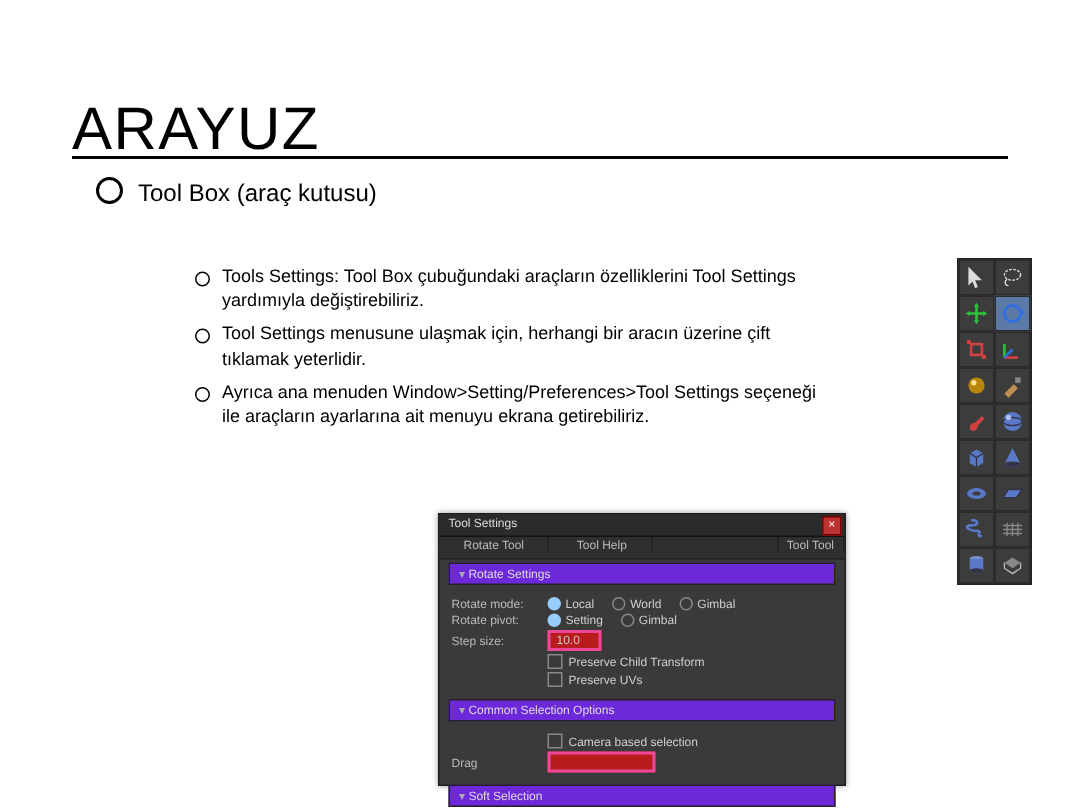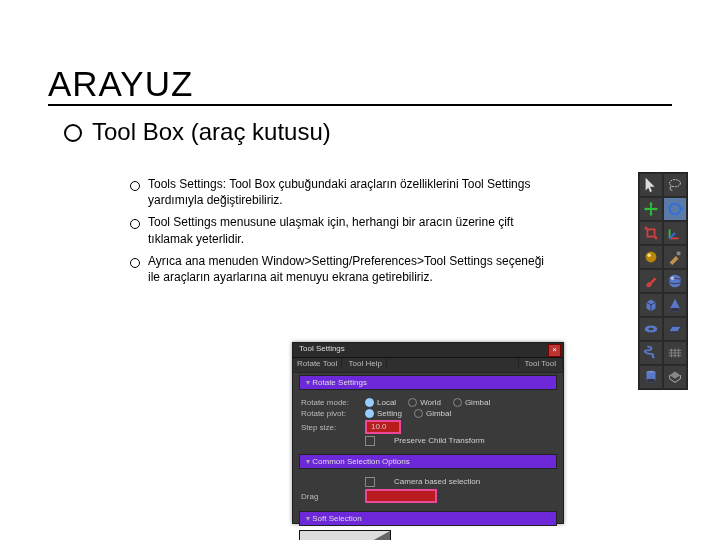--- a/index.html
+++ b/index.html
@@ -1,41 +1,41 @@
 <!DOCTYPE html>
 <html><head>
 <meta charset="utf-8">
 <style>
   html,body{margin:0;padding:0;width:720px;height:540px;background:#fff;font-family:Arial,Helvetica,sans-serif;color:#000}
   .slide{position:relative;width:720px;height:540px;overflow:hidden}
-  .title{position:absolute;left:48px;top:64px;font-size:35px;letter-spacing:1px;font-weight:400}
+  .title{position:absolute;left:48px;top:64px;font-size:40px;letter-spacing:1px;font-weight:400}
   .title-rule{position:absolute;left:48px;top:104px;width:624px;height:2px;background:#000}
-  .sub{position:absolute;left:64px;top:118px;font-size:24px}
+  .sub{position:absolute;left:64px;top:118px;font-size:16px}
   .sub .bullet{display:inline-block;width:14px;height:14px;border:2px solid #000;border-radius:50%;vertical-align:-2px;margin-right:10px}
   .body{position:absolute;left:130px;top:176px;width:420px;font-size:12px;line-height:1.35}
   .body .item{position:relative;padding-left:18px;margin-bottom:6px}
   .body .item .b{position:absolute;left:0;top:5px;width:8px;height:8px;border:1.5px solid #000;border-radius:50%}
   
   .panel{position:absolute;left:292px;top:342px;width:270px;height:180px;background:#3a3a3a;border:1px solid #1e1e1e;box-shadow:0 0 4px rgba(0,0,0,.4);color:#cfcfcf;font-size:8px;font-family:Verdana,Arial,sans-serif}
   .panel .titlebar{height:14px;background:#2b2b2b;border-bottom:1px solid #111;position:relative}
   .panel .titlebar .tt{position:absolute;left:6px;top:1px;color:#ddd}
   .panel .titlebar .x{position:absolute;right:2px;top:1px;width:11px;height:11px;background:#b33;border:1px solid #700;color:#fff;text-align:center;line-height:10px;font-size:8px}
   .panel .tabs{height:14px;background:#2f2f2f;border-bottom:1px solid #222}
-  .panel .tabs span{display:inline-block;padding:1px 4px;border-right:1px solid #222;color:#bbb}
+  .panel .tabs span{display:inline-block;padding:1px 16px;border-right:1px solid #222;color:#bbb}
   .panel .tabs .reset{float:right;padding:1px 6px;border-left:1px solid #222}
   .panel .sec{padding:4px 8px}
   .panel .acc{background:#6d28d9;border:1px solid #222;margin:2px 6px;padding:2px 6px;color:#ddd}
   .panel .acc.open::before{content:"▾ ";color:#aaa}
   .panel .row{display:flex;gap:6px;align-items:center;margin:2px 0}
   .panel .lab{width:58px;text-align:left;color:#bbb}
   .panel .radio{display:inline-flex;align-items:flex-start;gap:3px;margin-right:6px}
   .panel .radio i{width:7px;height:7px;border:1px solid #888;border-radius:50%;display:inline-block}
   .panel .radio.sel i{background:#9cf;border-color:#9cf}
   .panel .field{background:#b91c1c;border:2px solid #ec4899;color:#ccc;padding:0 4px;height:10px;line-height:10px;display:inline-block;min-width:24px}
-  .panel .check{display:inline-flex;gap:19px}
+  .panel .check{display:inline-flex;align-items:center;gap:4px}
   .panel .check i{width:8px;height:8px;border:1px solid #888;display:inline-block}
   .panel .curve{margin:4px 6px;width:90px;height:50px;background:#ddd;border:1px solid #111;position:relative;overflow:hidden}
   .panel .curve .tri{position:absolute;left:0;bottom:0;width:0;height:0;border-right:90px solid #666;border-top:50px solid transparent}
   
   .strip{position:absolute;right:32px;top:172px;width:48px;background:#3c3c3c;border:1px solid #222;display:flex;flex-wrap:wrap}
   .tool{width:24px;height:24px;box-sizing:border-box;border:1px solid #2a2a2a;display:flex;align-items:center;justify-content:center}
   .tool.sel{background:#5b7aa8}
   .tool svg{width:18px;height:18px}
 </style>
 </head>
@@ -97,20 +97,27 @@
       <span class="lab">Step size:</span>
       <span class="field">10.0</span>
     </div>
     <div class="row">
       <span class="lab"></span>
       <span class="check">
             <i></i>
             <span>Preserve Child Transform</span>
           </span>
     </div>
+    <div class="row">
+      <span class="lab"></span>
+      <span class="check">
+            <i></i>
+            <span>Preserve UVs</span>
+          </span>
+    </div>
   </div>
   <div class="acc open">Common Selection Options</div>
   <div class="sec">
     <div class="row">
       <span class="lab"></span>
       <span class="check">
             <i></i>
             <span>Camera based selection</span>
           </span>
     </div>

